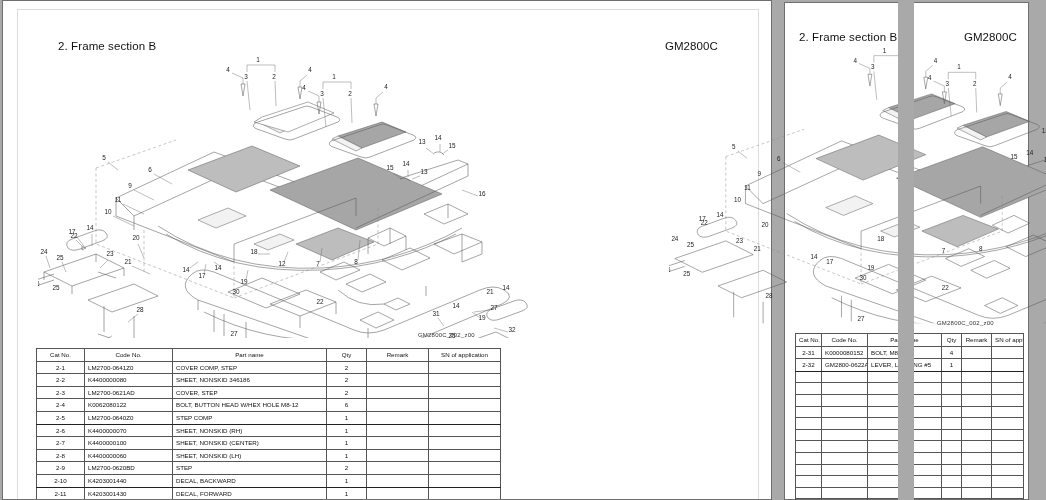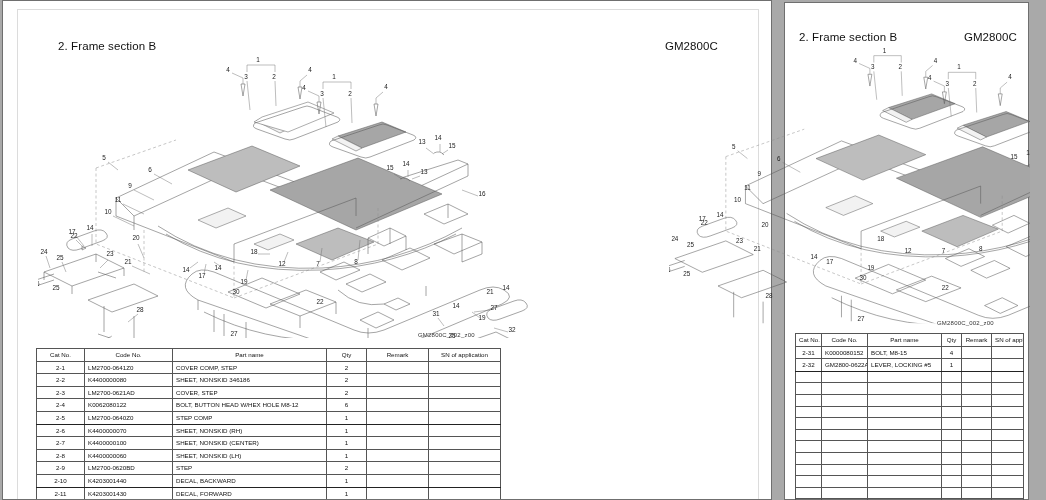--- a/index.html
+++ b/index.html
@@ -2,21 +2,21 @@
 <html><head>
 <meta charset="utf-8">
 <style>
   * { box-sizing: border-box; margin:0; padding:0; }
   html,body { width:1046px; height:500px; overflow:hidden; }
   body {
     background:#a9a9a9;
     font-family:"Liberation Sans", sans-serif;
     -webkit-font-smoothing:antialiased;
   }
-  .viewer { position:relative; width:1046px; height:500px; display:flex; }
+  .viewer { position:relative; width:914px; height:500px; display:flex; }
 
   
   .page {
     position:relative;
     background:#ffffff;
     overflow:hidden;
   }
   .page.left  { width:770px; height:500px; margin-left:2px; border:1px solid #6f6f6f; border-top-width:1px; }
 
   

